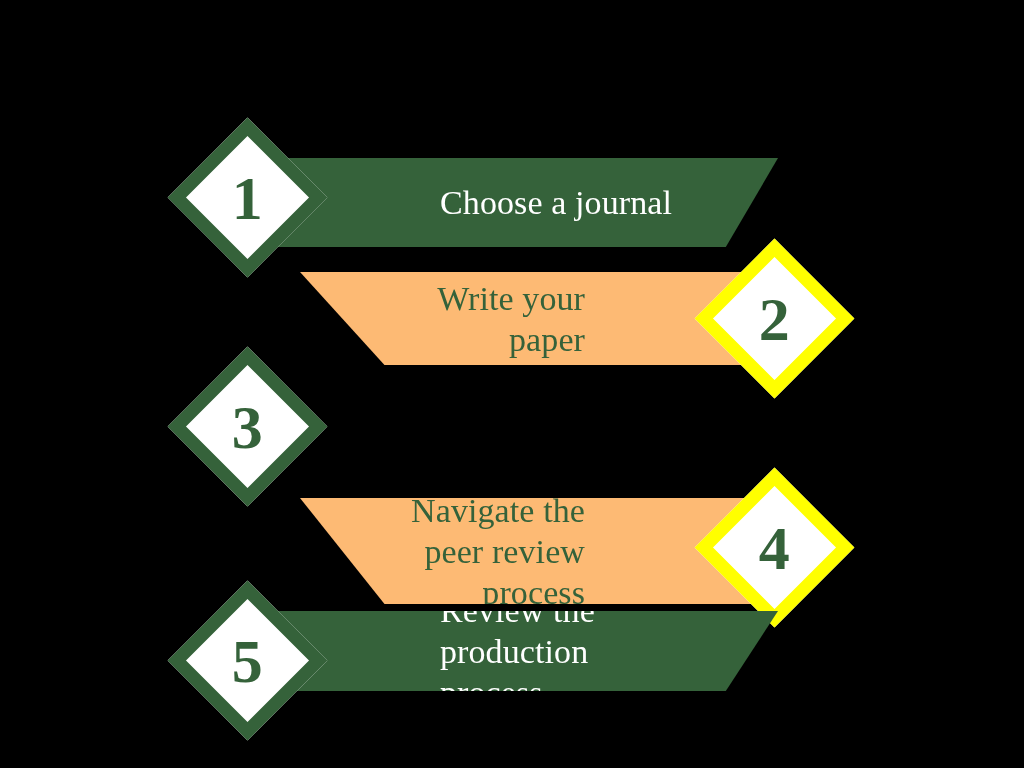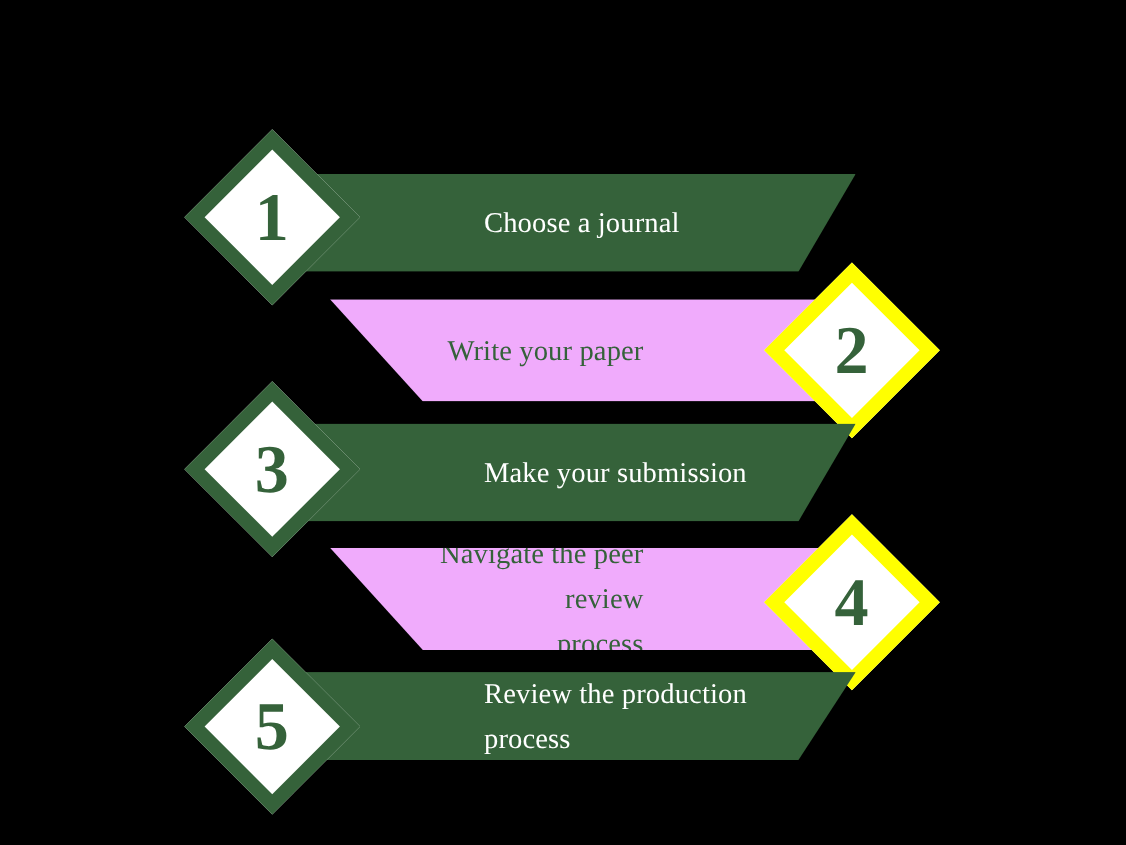--- a/index.html
+++ b/index.html
@@ -35,28 +35,28 @@
   
   .banner.green {
     background: #35623A;
     color: #ffffff;
     clip-path: polygon(0 0, 100% 0, 90.3% 100%, 0 100%);
     justify-content: flex-start;
   }
 
   
   .banner.yellow {
-    background: #f0abfc;
+    background: #fdba74;
     color: #35623A;
     clip-path: polygon(0 0, 100% 0, 100% 100%, 17.6% 100%);
     justify-content: flex-end;
   }
 
   .banner-label {
-    font-size: 26px;
+    font-size: 34px;
     line-height: 41px;
     letter-spacing: 0.1px;
     white-space: pre-line;
   }
   .banner.green .banner-label {
     text-align: left;
     padding-left: 200px;
     padding-right: 60px;
   }
   .banner.yellow .banner-label {
@@ -99,28 +99,25 @@
     <span class="diamond-number">1</span>
   </div>
 
   <div class="banner yellow" style="left:300px; top:272px; width:480px; height:93px;">
     <div class="banner-label">Write your paper</div>
   </div>
   <div class="diamond yellow-edge" style="left:718px; top:262px; width:113px; height:113px;">
     <span class="diamond-number">2</span>
   </div>
 
-  <div class="banner green" style="left:240px; top:385px; width:538px; height:89px;">
-    <div class="banner-label">Make your submission</div>
-  </div>
   <div class="diamond green-edge" style="left:191px; top:370px; width:113px; height:113px;">
     <span class="diamond-number">3</span>
   </div>
 
-  <div class="banner yellow" style="left:300px; top:498px; width:480px; height:93px;">
+  <div class="banner yellow" style="left:300px; top:498px; width:480px; height:106px;">
     <div class="banner-label">Navigate the peer review
 process</div>
   </div>
   <div class="diamond yellow-edge" style="left:718px; top:491px; width:113px; height:113px;">
     <span class="diamond-number">4</span>
   </div>
 
   <div class="banner green" style="left:240px; top:611px; width:538px; height:80px;">
     <div class="banner-label">Review the production
 process</div>

